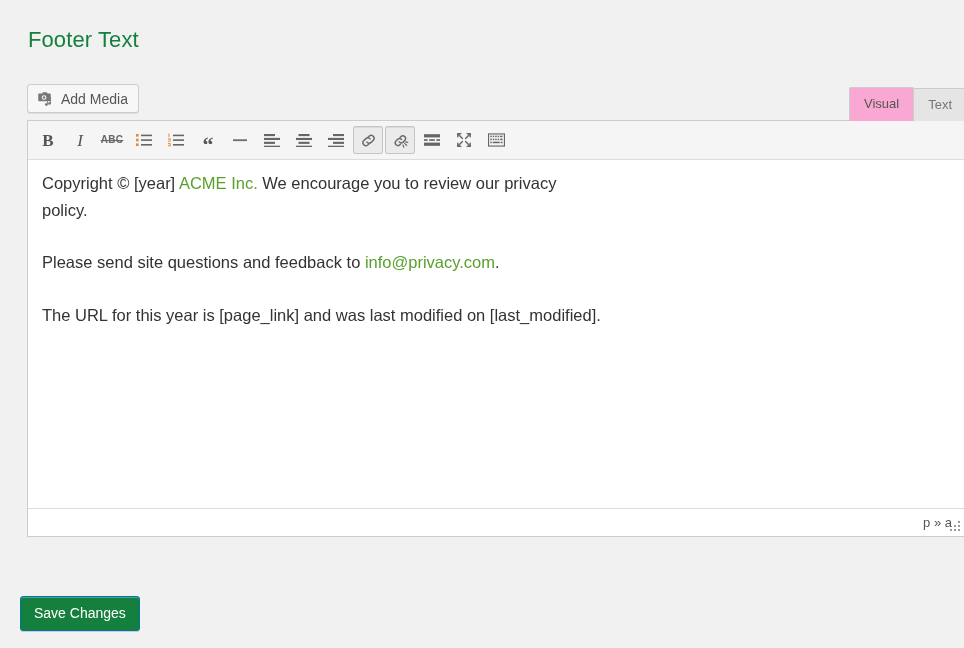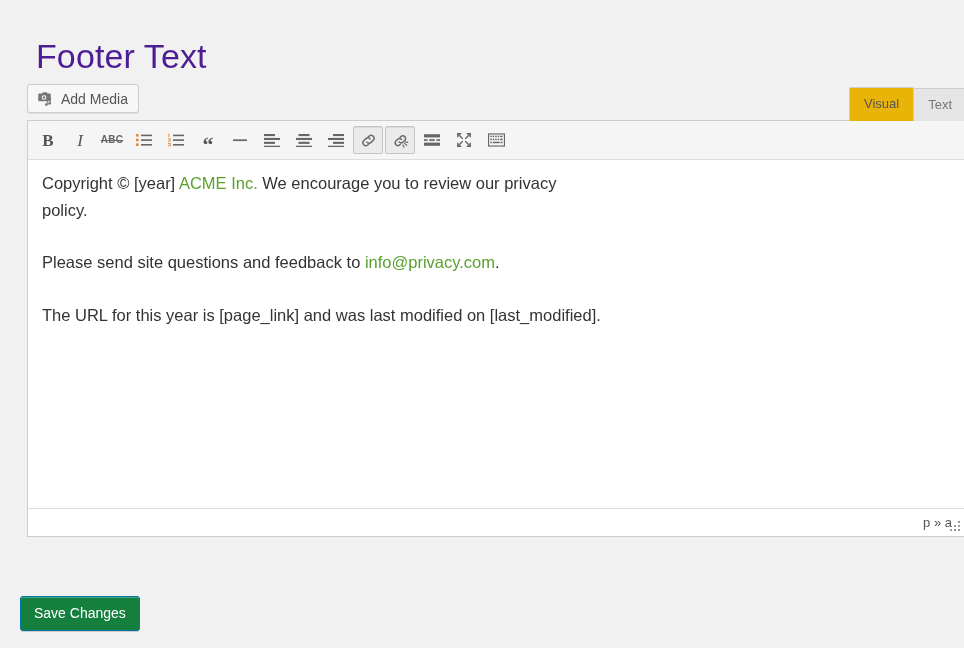--- a/index.html
+++ b/index.html
@@ -10,24 +10,24 @@
     width: 964px;
     height: 648px;
     background: #f1f1f1;
     font-family: "Liberation Sans", sans-serif;
     color: #444;
     overflow: hidden;
   }
 
   
   .page-title {
-    font-size: 34px;
+    font-size: 22px;
     font-weight: 400;
-    color: #4c1d95;
-    margin: 16px;
+    color: #15803d;
+    margin: 8px;
     padding: 18px 0 0 20px;
     line-height: 1.3;
     letter-spacing: 0.1px;
   }
 
   
   .editor-wrap {
     position: absolute;
     left: 12px;
     top: 84px;
@@ -81,21 +81,21 @@
     border-bottom: none;
     background: #e5e5e5;
     color: #777;
     cursor: pointer;
     margin-left: -1px;
     position: relative;
     border-top-left-radius: 2px;
     border-top-right-radius: 2px;
   }
   .editor-tab.active {
-    background: #eab308;
+    background: #f9a8d4;
     color: #555;
     padding-bottom: 11px;
     z-index: 2;
   }
 
   
   .editor-container {
     border: 1px solid #ccc;
     background: #fff;
     position: relative;

